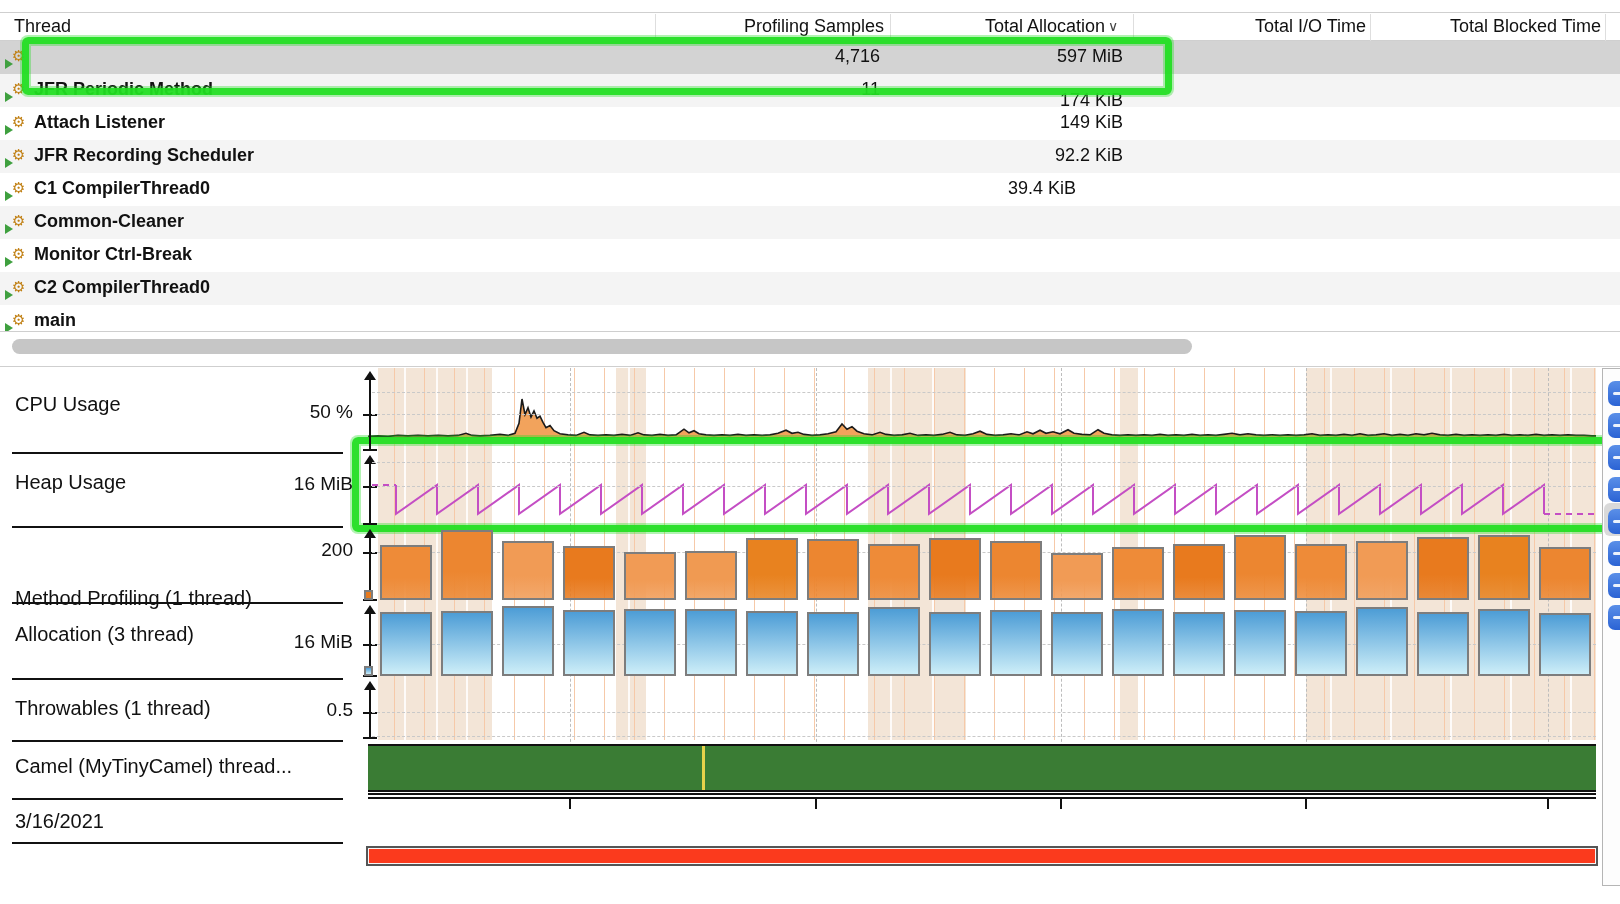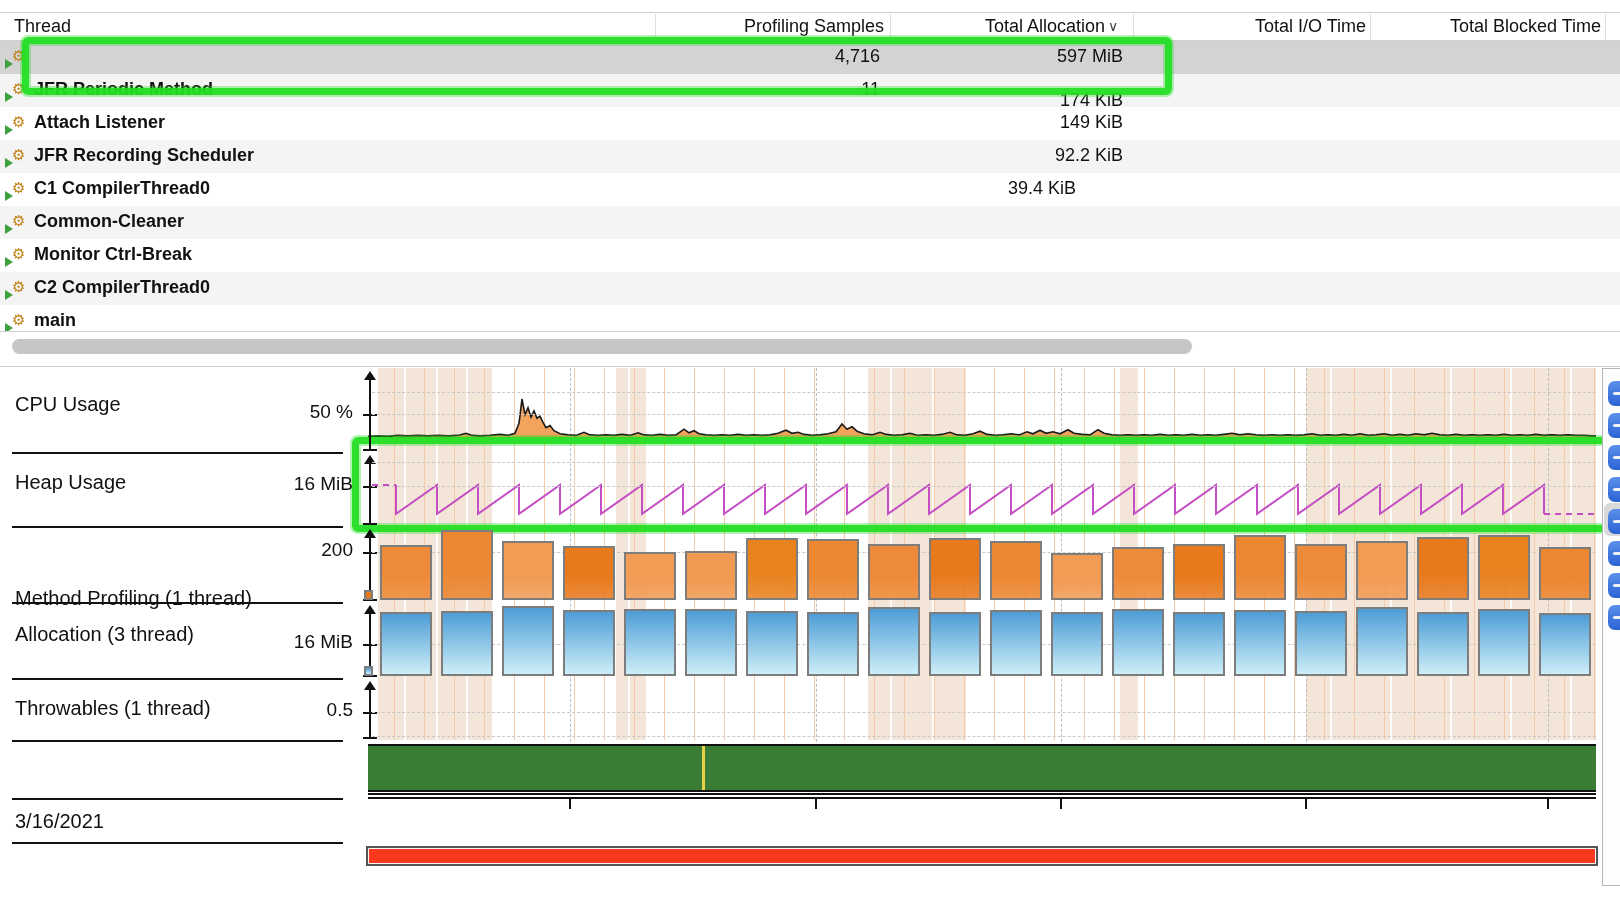--- a/index.html
+++ b/index.html
@@ -222,20 +222,21 @@
     <div class="axistick" style="top: 675px;"></div>
     <div class="hdash" style="left: 372px; width: 1224px; top: 644px;"></div>
     <div class="lanelabel" style="top: 697px;">Throwables (1 thread)</div>
     <div class="ticklabel" style="top: 699px;">0.5</div>
     <div class="abs" style="left: 369px; top: 684px; width: 2px; height: 54px; background: rgb(17, 17, 17);"></div>
     <div class="axisarrow" style="top: 681px;"></div>
     <div class="axistick" style="top: 712px;"></div>
     <div class="axistick" style="top: 737px;"></div>
     <div class="hdash" style="left: 372px; width: 1224px; top: 712px;"></div>
     <div class="hdash" style="left: 372px; width: 1224px; top: 736px;"></div>
+    <div class="lanelabel" style="top: 755px;">Camel (MyTinyCamel) thread...</div>
     <div class="lanesep" style="top: 452px;"></div>
     <div class="lanesep" style="top: 526px;"></div>
     <div class="lanesep" style="top: 602px;"></div>
     <div class="lanesep" style="top: 678px;"></div>
     <div class="lanesep" style="top: 740px;"></div>
     <div class="lanesep" style="top: 798px;"></div>
     <div class="lanesep" style="top: 842px;"></div>
     <div class="lanelabel" style="top: 810px;">3/16/2021</div>
     <div class="bar" style="left: 364px; width: 9px; top: 590px; height: 10px; background: rgb(232, 122, 30);"></div>
     <div class="bar" style="left: 380px; width: 52px; top: 545px; height: 55px; background: linear-gradient(rgb(238, 139, 56) 60%, rgba(238, 139, 56, 0.867));"></div>

